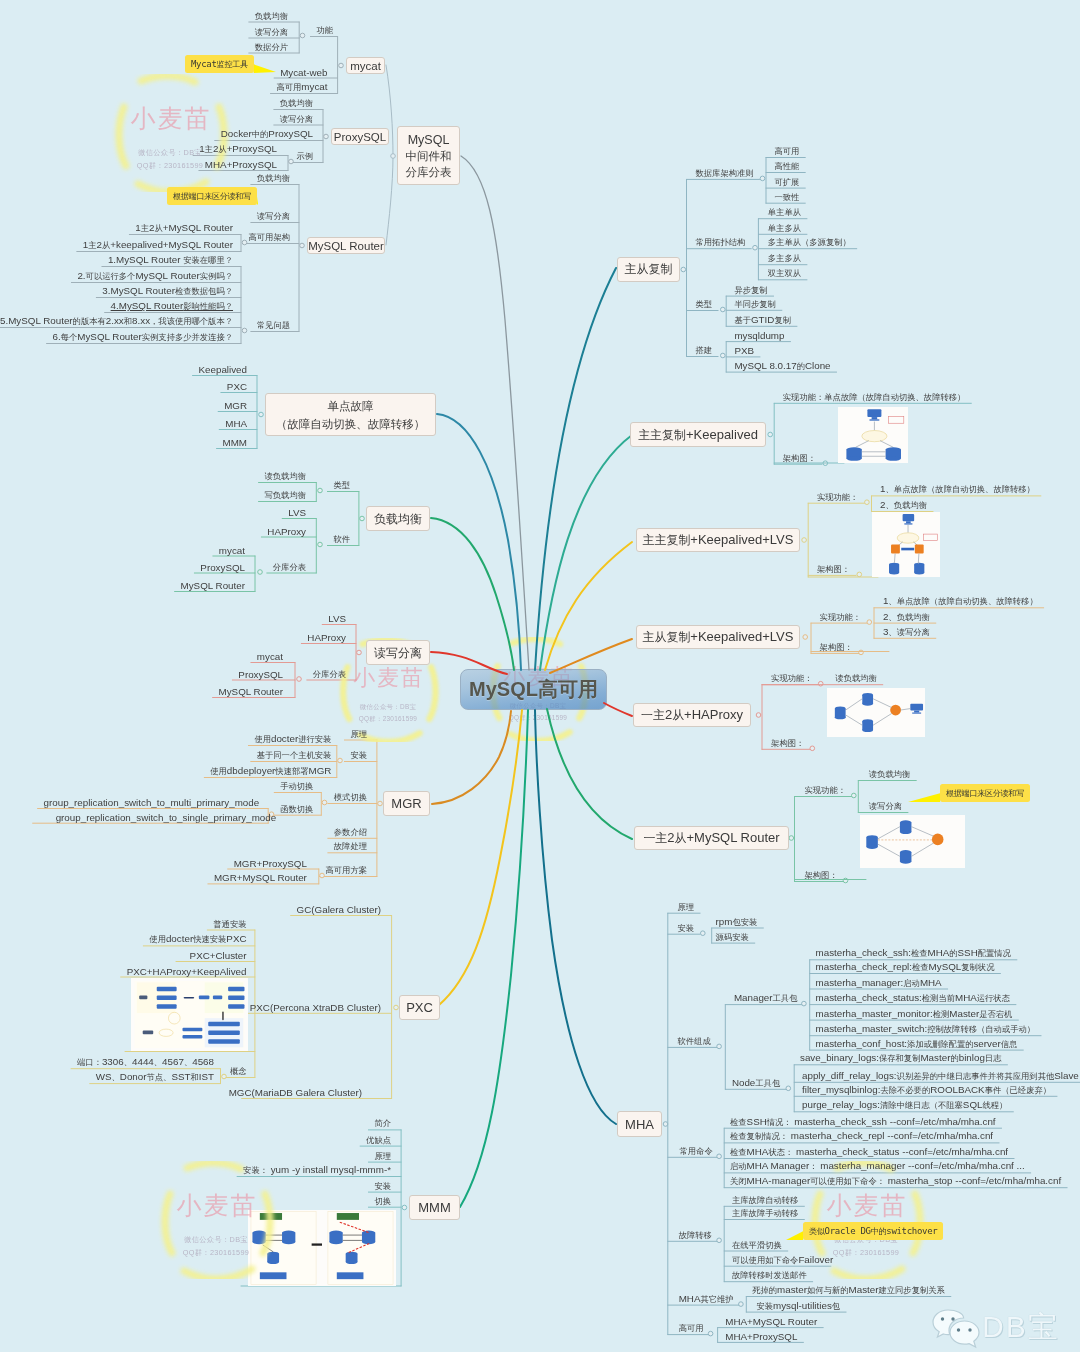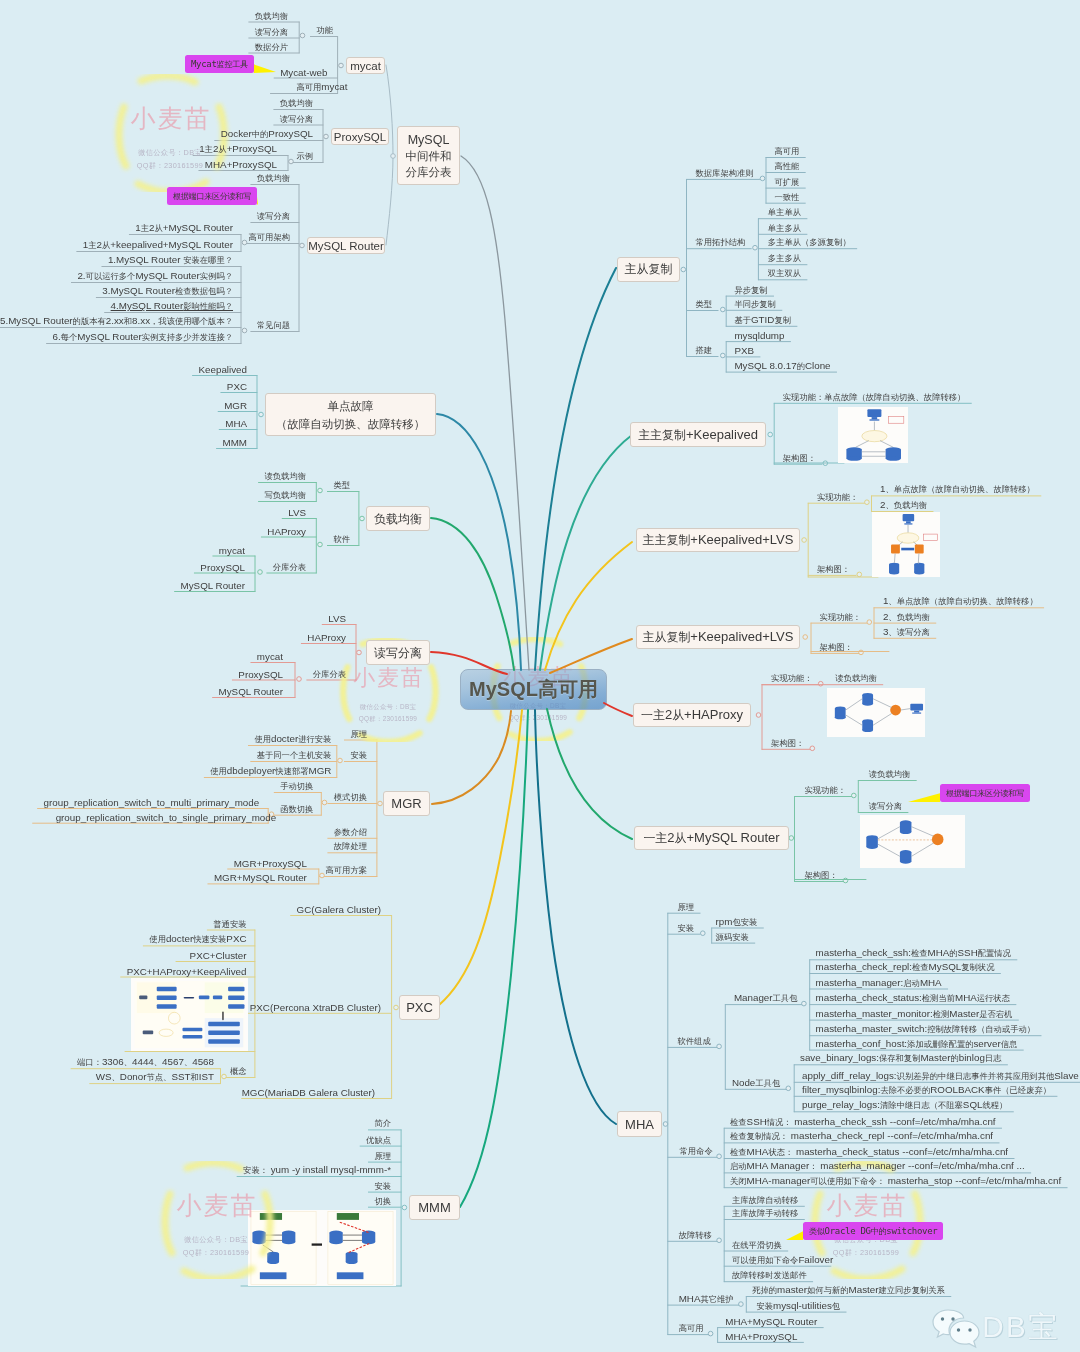--- a/index.html
+++ b/index.html
@@ -15,21 +15,21 @@
 .leaf.ra{transform:translate(-100%,-50%);}
 .leaf.la{transform:translate(0,-50%);}
 .node{position:absolute;white-space:pre-line;background:#faf4ef;border:1px solid #d3cbc3;
   border-radius:3px;color:#3a3a3a;display:flex;align-items:center;justify-content:center;
   text-align:center;box-sizing:border-box;}
 .center-node{position:absolute;border-radius:8px;border:1px solid #9ab0c4;color:#56564d;
   font-weight:bold;display:flex;align-items:center;justify-content:center;box-sizing:border-box;
   background:linear-gradient(172deg,rgba(150,180,210,.50) 0%,rgba(125,165,205,.56) 32%,
     rgba(88,142,197,.66) 72%,rgba(74,132,192,.70) 100%);
   text-shadow:0 1px 0 rgba(255,255,255,.25);}
-.callout{position:absolute;background:#d946ef;color:#3a3a33;font-size:8.9px;line-height:13px;
+.callout{position:absolute;background:#fde047;color:#3a3a33;font-size:8.9px;line-height:13px;
   padding:2.5px 6px;white-space:nowrap;box-sizing:border-box;border-radius:2.5px;
   font-family:"DejaVu Sans Mono",monospace;letter-spacing:-0.3px;}
 .wm{position:absolute;pointer-events:none;transform-origin:center center;}
 </style>
 </head>
 <body>
 
 <div id="stage">
   <svg class="layer" id="links" viewBox="0 0 1080 1352">
       <path d="M 337.6 36.5 L 337.6 93.5" stroke="#9fb0b8" stroke-width="1" fill="none" stroke-linecap="round"></path>
@@ -503,21 +503,21 @@
             <path d="M112 33 C 119 50 119 76 110 92"></path>
             <path d="M31 110 C 52 121 78 121 99 108"></path>
           </g>
         </svg><div style="position: absolute; left: 0px; top: 31px; width: 126px; text-align: center; font-size: 25px; color: rgb(235, 150, 166); letter-spacing: 2px; font-weight: 400; text-indent: 2px; line-height: 26px; opacity: 0.62;">小麦苗</div><div style="position: absolute; left: 0px; top: 74px; width: 126px; text-align: center; font-size: 7.3px; color: rgb(182, 179, 196); letter-spacing: 0.3px; opacity: 0.95;">微信公众号：DB宝</div><div style="position: absolute; left: 0px; top: 87px; width: 126px; text-align: center; font-size: 7.3px; color: rgb(182, 179, 196); letter-spacing: 0.3px; opacity: 0.95;">QQ群：230161599</div></div>
       <div class="center-node" style="left: 460px; top: 669px; width: 147px; height: 41px; font-size: 20px;">MySQL高可用</div>
       <div class="leaf ra" style="left: 333px; top: 30px;"><span class="cjk">功能</span></div>
       <div class="leaf ra" style="left: 288px; top: 15.5px;"><span class="cjk">负载均衡</span></div>
       <div class="leaf ra" style="left: 288px; top: 31.5px;"><span class="cjk">读写分离</span></div>
       <div class="leaf ra" style="left: 288px; top: 46.5px;"><span class="cjk">数据分片</span></div>
       <div class="leaf ra" style="left: 327.5px; top: 71.5px;">Mycat-web</div>
-      <div class="leaf ra" style="left: 327.5px; top: 87px; margin-left: 20px;"><span class="cjk">高可用</span>mycat</div>
+      <div class="leaf ra" style="left: 327.5px; top: 87px;"><span class="cjk">高可用</span>mycat</div>
       <div class="leaf ra" style="left: 313px; top: 103px;"><span class="cjk">负载均衡</span></div>
       <div class="leaf ra" style="left: 313px; top: 118.5px;"><span class="cjk">读写分离</span></div>
       <div class="leaf ra" style="left: 313px; top: 134px;">Docker<span class="cjk">中的</span>ProxySQL</div>
       <div class="leaf ra" style="left: 313px; top: 156px;"><span class="cjk">示例</span></div>
       <div class="leaf ra" style="left: 277px; top: 149px;">1<span class="cjk">主</span>2<span class="cjk">从</span>+ProxySQL</div>
       <div class="leaf ra" style="left: 277px; top: 164px;">MHA+ProxySQL</div>
       <div class="leaf ra" style="left: 290px; top: 178px;"><span class="cjk">负载均衡</span></div>
       <div class="leaf ra" style="left: 290px; top: 216px;"><span class="cjk">读写分离</span></div>
       <div class="leaf ra" style="left: 290px; top: 237px;"><span class="cjk">高可用架构</span></div>
       <div class="leaf ra" style="left: 233px; top: 228px;">1<span class="cjk">主</span>2<span class="cjk">从</span>+MySQL Router</div>
@@ -567,21 +567,21 @@
       <div class="leaf ra" style="left: 306.9px; top: 877.4px;">MGR+MySQL Router</div>
       <div class="leaf ra" style="left: 381px; top: 909px;">GC(Galera Cluster)</div>
       <div class="leaf ra" style="left: 381px; top: 1006.8px;">PXC(Percona XtraDB Cluster)</div>
       <div class="leaf ra" style="left: 246.5px; top: 923.5px;"><span class="cjk">普通安装</span></div>
       <div class="leaf ra" style="left: 246.5px; top: 939.4px;"><span class="cjk">使用</span>docter<span class="cjk">快速安装</span>PXC</div>
       <div class="leaf ra" style="left: 246.5px; top: 955px;">PXC+Cluster</div>
       <div class="leaf ra" style="left: 246.5px; top: 970.5px;">PXC+HAProxy+KeepAlived</div>
       <div class="leaf ra" style="left: 246.5px; top: 1071px;"><span class="cjk">概念</span></div>
       <div class="leaf ra" style="left: 214px; top: 1062.2px;"><span class="cjk">端口：</span>3306<span class="cjk">、</span>4444<span class="cjk">、</span>4567<span class="cjk">、</span>4568</div>
       <div class="leaf ra" style="left: 214px; top: 1077.1px;">WS<span class="cjk">、</span>Donor<span class="cjk">节点、</span>SST<span class="cjk">和</span>IST</div>
-      <div class="leaf ra" style="left: 375px; top: 1092px; text-align: center;">MGC(MariaDB Galera Cluster)</div>
+      <div class="leaf ra" style="left: 362px; top: 1092px; text-align: center;">MGC(MariaDB Galera Cluster)</div>
       <div class="leaf ra" style="left: 391px; top: 1123.4px;"><span class="cjk">简介</span></div>
       <div class="leaf ra" style="left: 391px; top: 1139.6px;"><span class="cjk">优缺点</span></div>
       <div class="leaf ra" style="left: 391px; top: 1155.6px;"><span class="cjk">原理</span></div>
       <div class="leaf ra" style="left: 391px; top: 1170px;"><span class="cjk">安装：</span> yum -y install mysql-mmm-*</div>
       <div class="leaf ra" style="left: 391px; top: 1185.6px;"><span class="cjk">安装</span></div>
       <div class="leaf ra" style="left: 391px; top: 1200.7px;"><span class="cjk">切换</span></div>
       <div class="leaf la" style="left: 695.5px; top: 172.9px;"><span class="cjk">数据库架构准则</span></div>
       <div class="leaf la" style="left: 774.4px; top: 151px;"><span class="cjk">高可用</span></div>
       <div class="leaf la" style="left: 774.4px; top: 166px;"><span class="cjk">高性能</span></div>
       <div class="leaf la" style="left: 774.4px; top: 181.6px;"><span class="cjk">可扩展</span></div>

